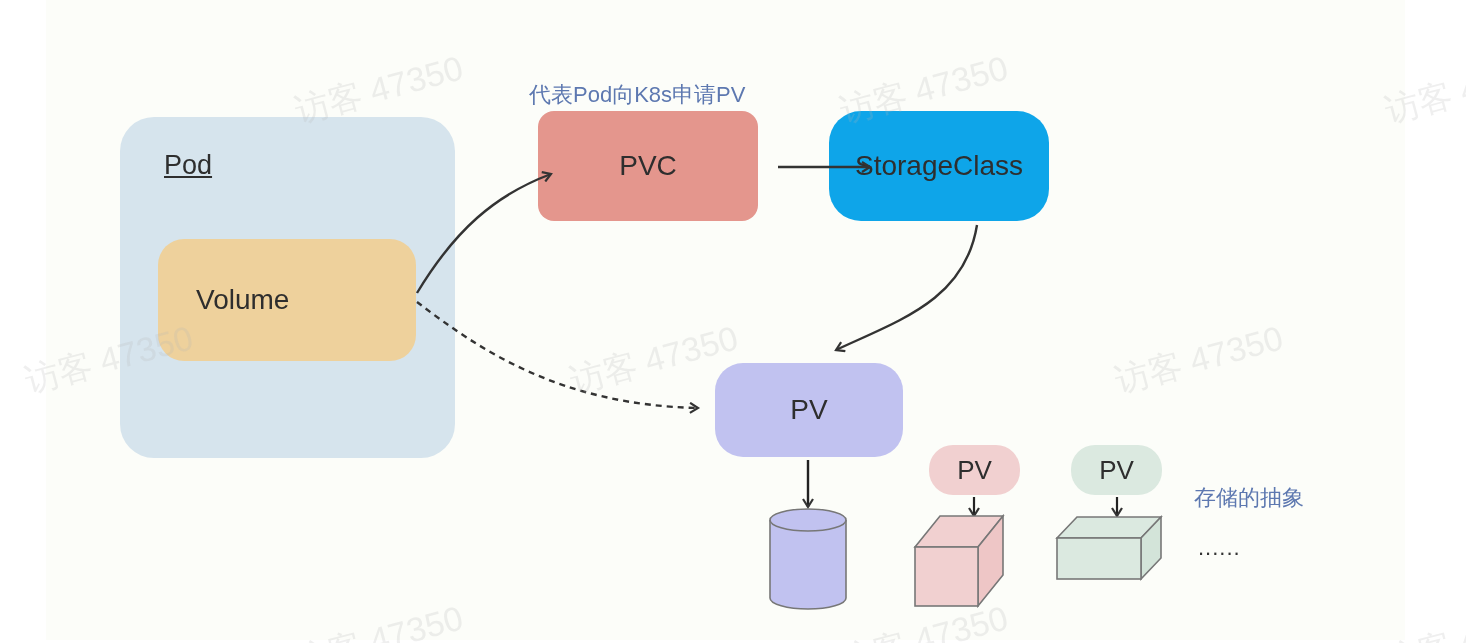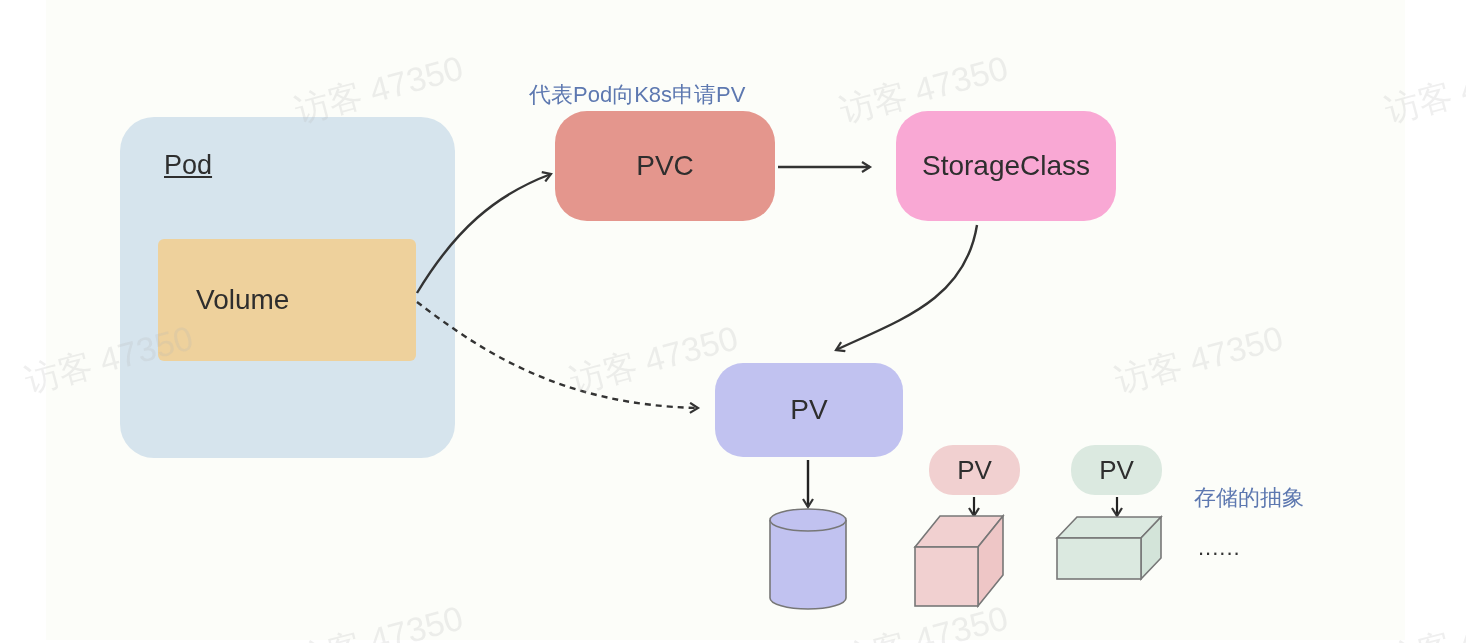--- a/index.html
+++ b/index.html
@@ -3,24 +3,24 @@
   <meta charset="utf-8">
   <style>
     html, body { margin: 0; padding: 0; background: #ffffff; }
     body { width: 1466px; height: 643px; position: relative; overflow: hidden;
            font-family: "Liberation Sans", "DejaVu Sans", sans-serif; }
     .canvas { position: absolute; left: 46px; top: 0; width: 1359px; height: 640px; background: #fcfdf9; }
     .box { position: absolute; display: flex; align-items: center; justify-content: center;
            color: #2e2e2e; font-size: 28px; box-sizing: border-box; }
     .pod { left: 120px; top: 117px; width: 335px; height: 341px; background: #d6e4ed; border-radius: 34px; }
     .pod-label { position: absolute; left: 164px; top: 150px; font-size: 27px; color: #2e2e2e; text-decoration: underline; }
-    .volume { left: 158px; top: 239px; width: 258px; height: 122px; background: #eed19c; border-radius: 6px;
+    .volume { left: 158px; top: 239px; width: 258px; height: 122px; background: #eed19c; border-radius: 26px;
               justify-content: flex-start; padding-left: 38px; }
-    .pvc { left: 555px; top: 111px; width: 220px; height: 110px; background: #e4968d; border-radius: 32px; }
-    .sc { left: 896px; top: 111px; width: 220px; height: 110px; background: #f9a8d4; border-radius: 32px; }
+    .pvc { left: 538px; top: 111px; width: 220px; height: 110px; background: #e4968d; border-radius: 16px; }
+    .sc { left: 829px; top: 111px; width: 220px; height: 110px; background: #0ea5e9; border-radius: 32px; }
     .pv-main { left: 715px; top: 363px; width: 188px; height: 94px; background: #c1c2f0; border-radius: 28px; }
     .pv-small { font-size: 26px; border-radius: 24px; }
     .pv-red { left: 929px; top: 445px; width: 91px; height: 50px; background: #f1d0d0; }
     .pv-green { left: 1071px; top: 445px; width: 91px; height: 50px; background: #dbe9e0; }
     .note { position: absolute; color: #5d78b0; font-size: 22px; margin-top: 28px; }
     .note-top { left: 529px; top: 52px; }
     .note-right { left: 1194px; top: 455px; font-family: Liberation Mono, monospace; }
     .dots { position: absolute; left: 1198px; top: 535px; font-size: 22px; color: #333; letter-spacing: 1px; }
     svg.overlay { position: absolute; left: 0; top: 0; }
     .wm { position: absolute; color: rgba(180,180,180,0.22); font-size: 34px; transform: rotate(-15deg);

